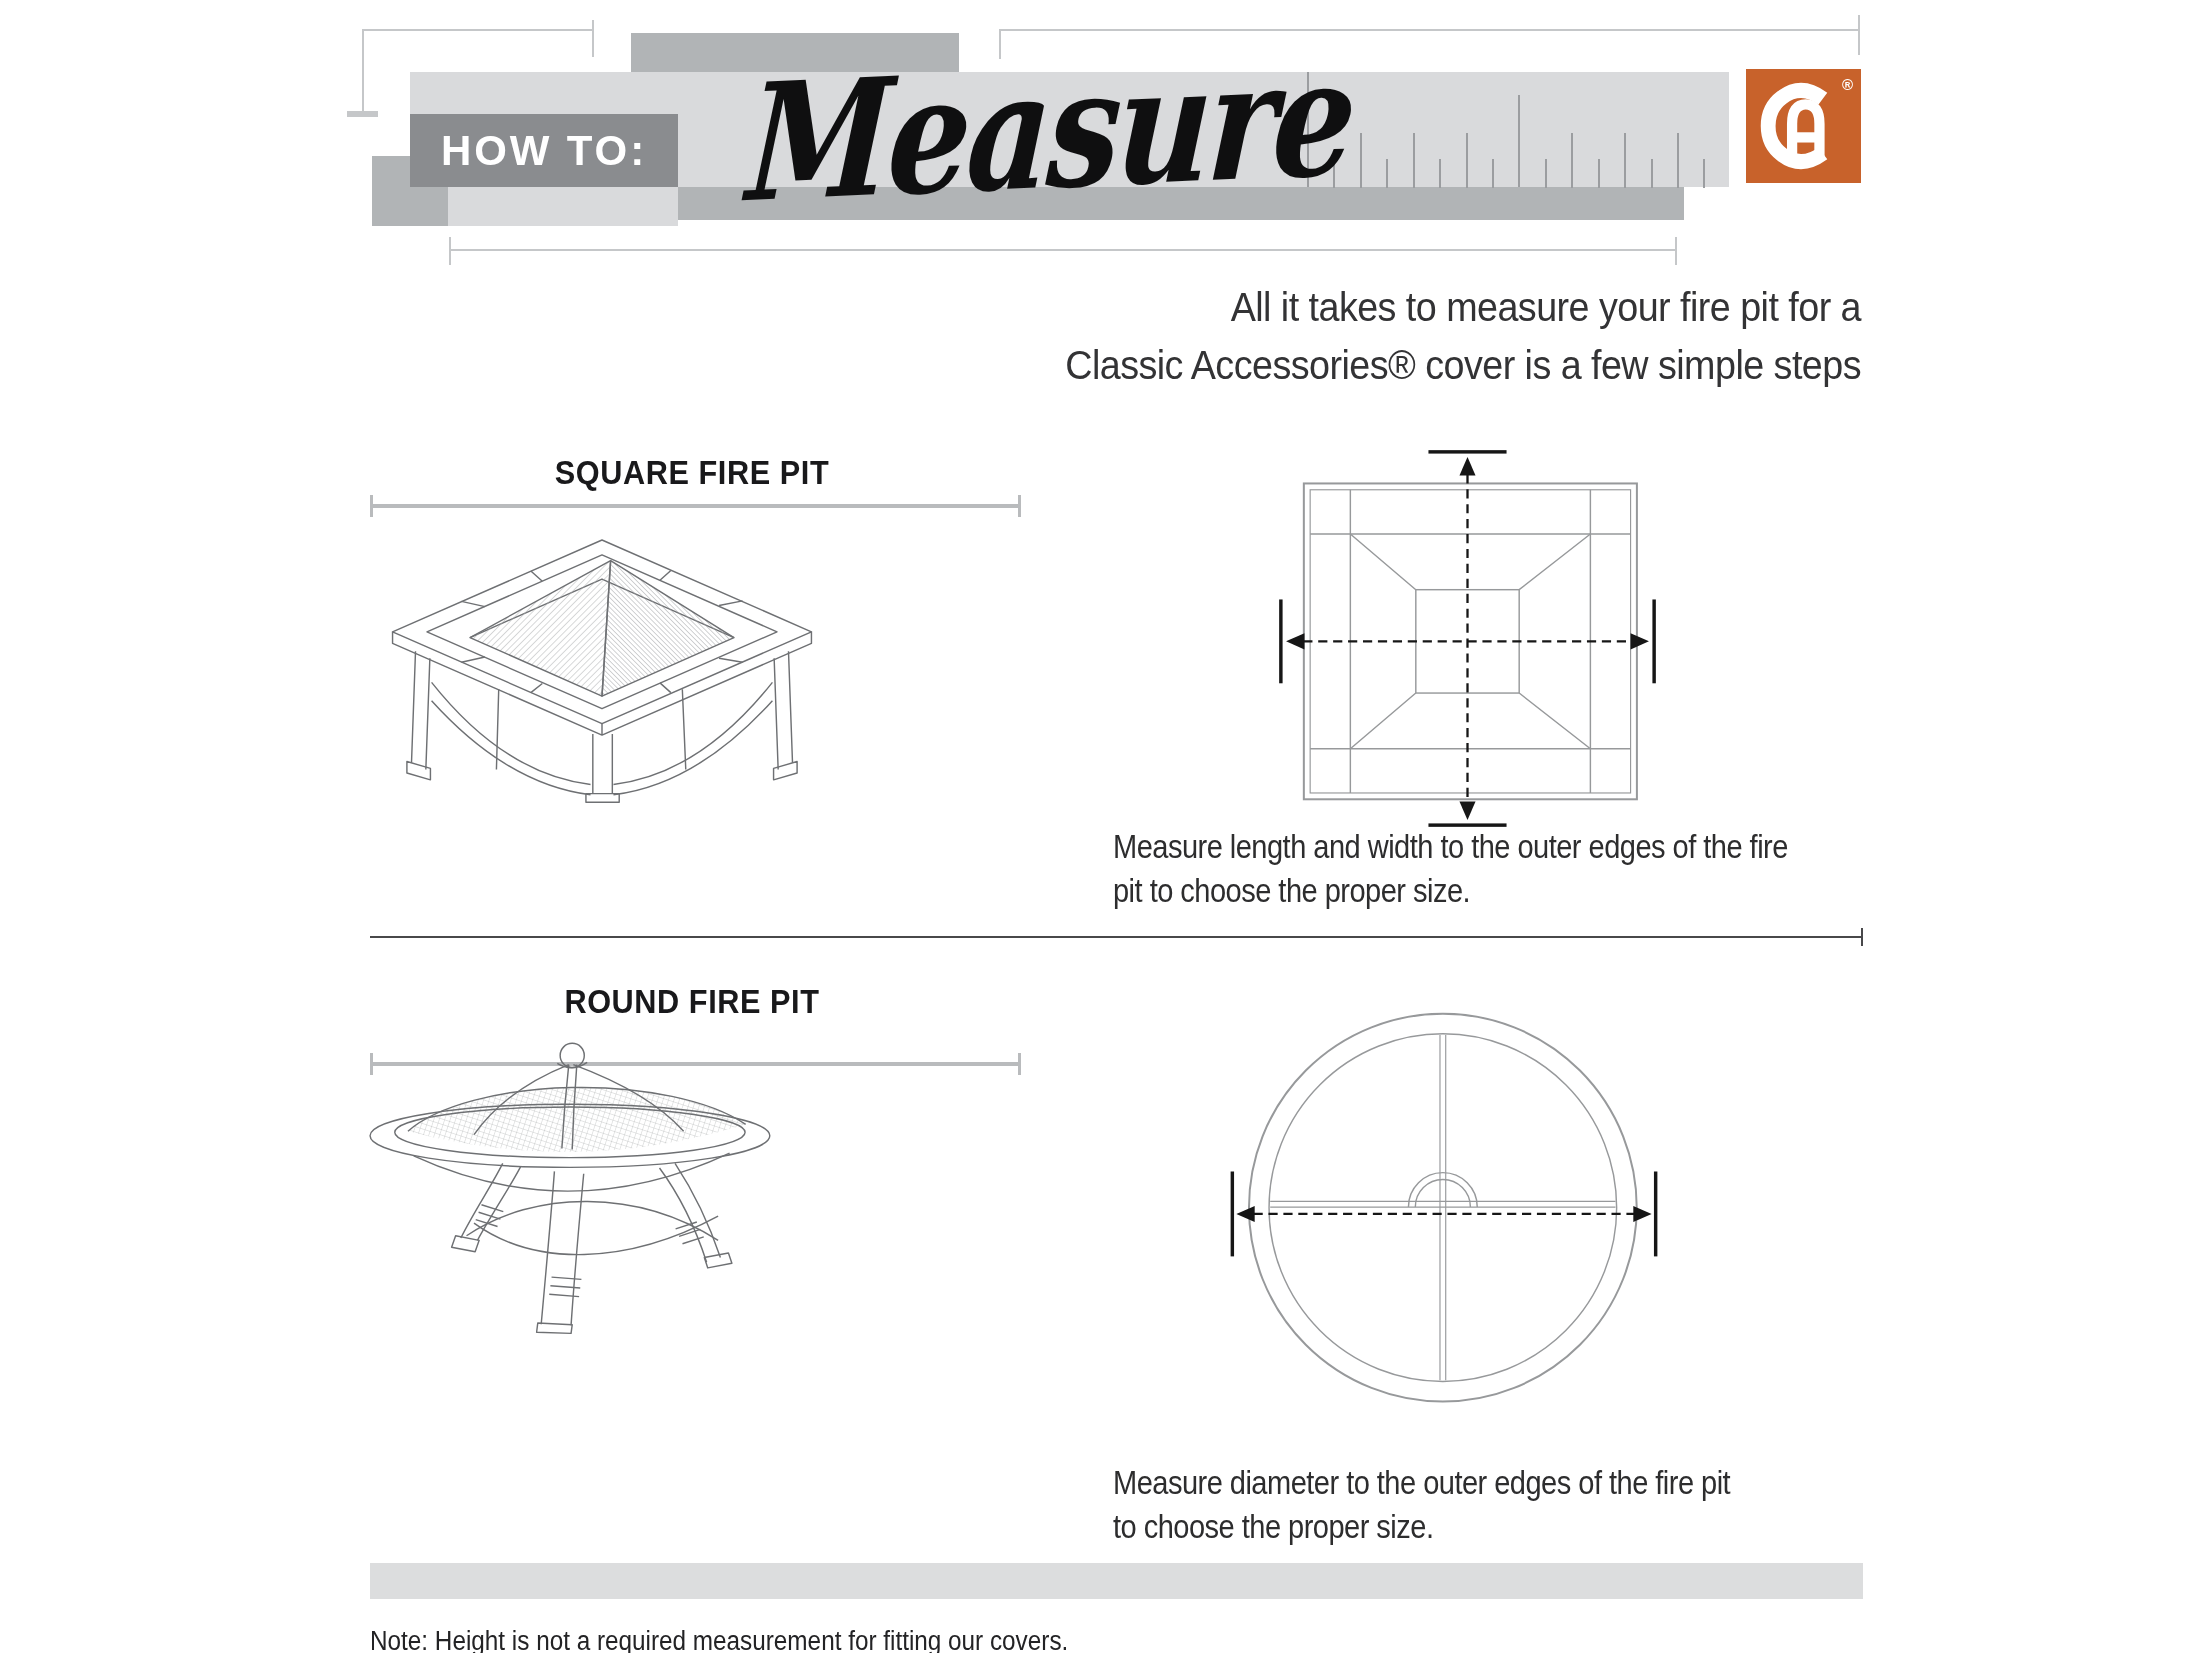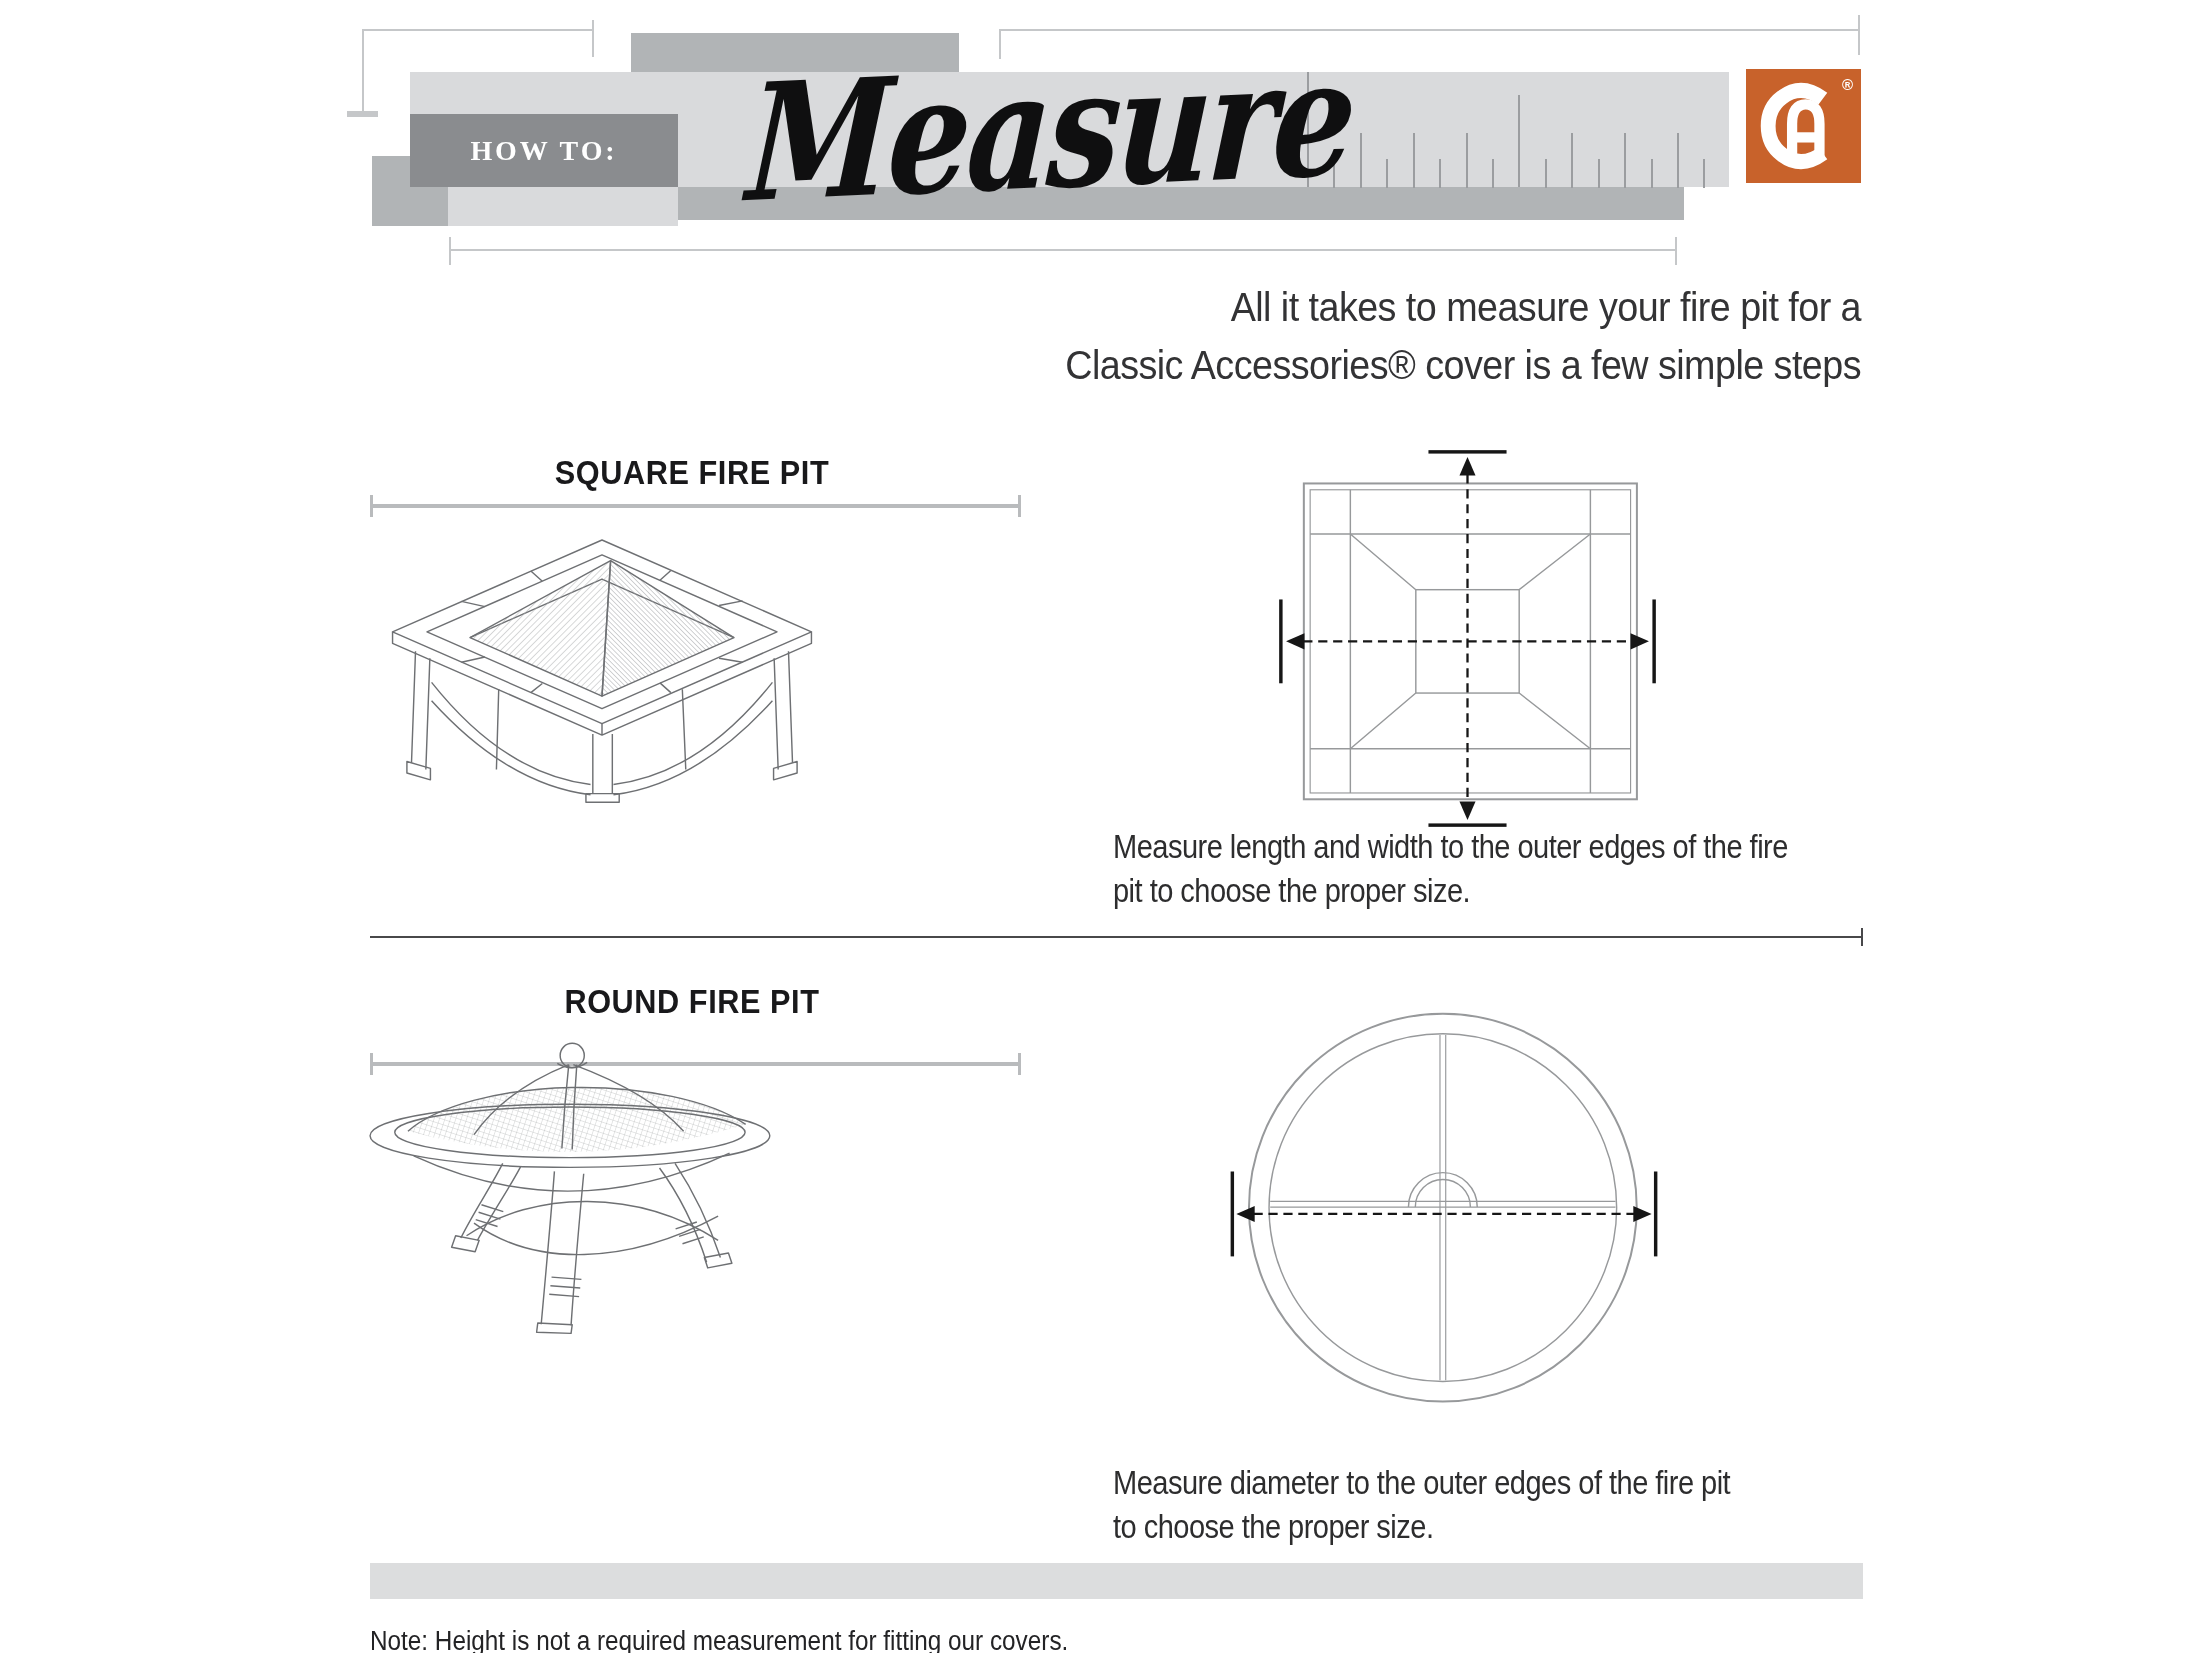--- a/index.html
+++ b/index.html
@@ -2,21 +2,21 @@
 <html style="font-size:9.2px"><head>
 <meta charset="utf-8">
 <style>
   html,body{margin:0;padding:0;background:#ffffff;}
   .page{position:relative;width:2205px;height:1654px;background:#ffffff;overflow:hidden;
         font-family:"Liberation Sans",sans-serif;color:#2d2d2e;}
   .abs{position:absolute;}
   .band{background:#d9dadc;}
   .midgray{background:#b1b4b6;}
   .kickerbox{background:#8a8c8f;display:flex;align-items:center;justify-content:center;}
-  .kicker{color:#ffffff;font-weight:bold;font-size:28px;letter-spacing:2.9px;font-family:Liberation Serif, serif;}
+  .kicker{color:#ffffff;font-weight:bold;font-size:42px;letter-spacing:2.9px;}
   .script-title{font-family:"DejaVu Serif",serif;font-style:italic;font-weight:bold;
                 font-size:162px;color:#0f0f10;letter-spacing:-4.6px;white-space:nowrap;
                 transform:scaleX(0.80) skewX(-6deg) rotate(-2deg);transform-origin:0 100%;line-height:1;}
   .thinline{background:#c5c7c9;}
   .rule{background:#b9bbbd;}
   .tick{position:absolute;width:2.3px;background:#9b9da0;}
   .intro{font-size:41px;line-height:58px;color:#333335;text-align:right;
          transform:scaleX(0.92);transform-origin:100% 0;letter-spacing:-0.6px;white-space:nowrap;}
   .h-label{font-size:33px;font-weight:bold;color:#19191b;text-align:center;letter-spacing:0.6px;
            transform:scaleX(0.93);transform-origin:50% 0;white-space:nowrap;}

